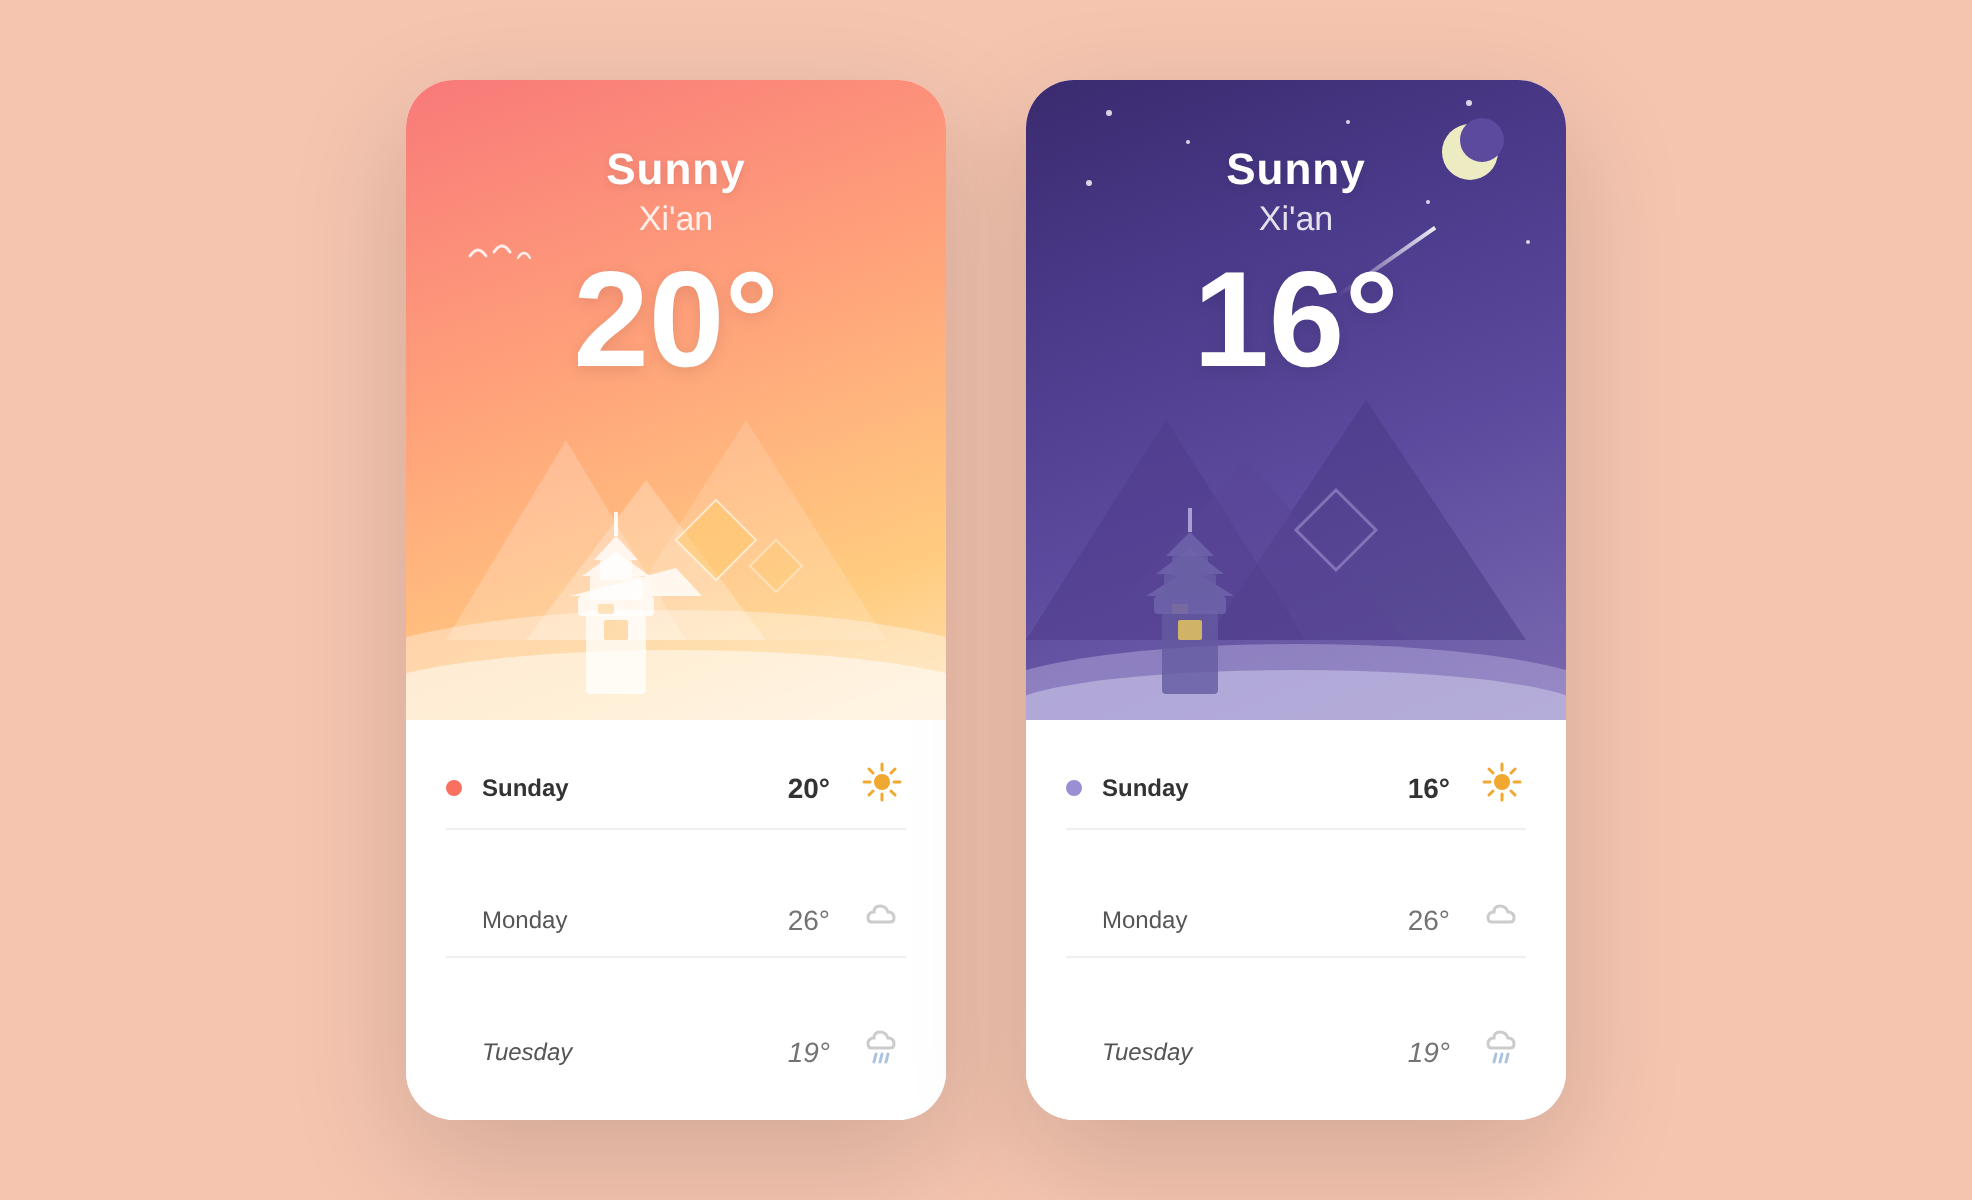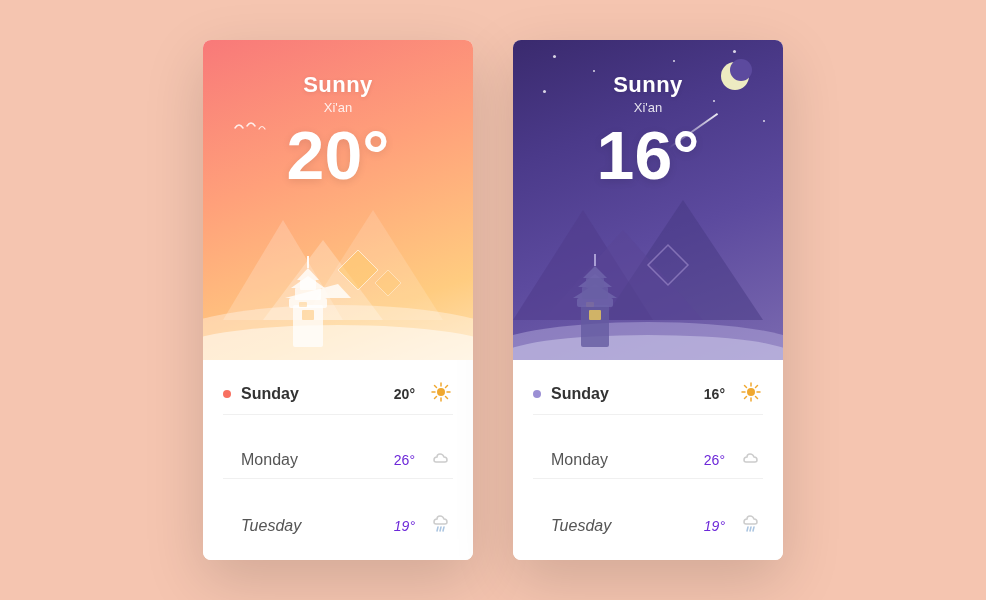--- a/index.html
+++ b/index.html
@@ -11,21 +11,21 @@
       align-items: center;
       justify-content: center;
       gap: 40px;
       font-family: 'Segoe UI', Arial, sans-serif;
       overflow: hidden;
     }
 
     .weather-card {
       width: 270px;
       height: 520px;
-      border-radius: 8px;
+      border-radius: 24px;
       overflow: hidden;
       background: #fff;
       box-shadow: 0 20px 60px rgba(0,0,0,0.15);
       display: flex;
       flex-direction: column;
     }
 
     
     .card-day .card-top {
       height: 320px;
@@ -53,21 +53,21 @@
     .weather-label {
       font-size: 22px;
       font-weight: 600;
       color: #fff;
       letter-spacing: 0.5px;
       text-shadow: 0 1px 4px rgba(0,0,0,0.1);
       z-index: 2;
     }
 
     .city-label {
-      font-size: 13px;
+      font-size: 17px;
       color: rgba(255,255,255,0.85);
       margin-top: 2px;
       z-index: 2;
     }
 
     .temp-label {
       font-size: 68px;
       font-weight: 700;
       color: #fff;
       line-height: 1;
@@ -156,33 +156,33 @@
 
     .day-dot {
       width: 8px;
       height: 8px;
       border-radius: 50%;
       margin-right: 10px;
       flex-shrink: 0;
     }
 
     .forecast-day {
-      font-size: 16px;
+      font-size: 12px;
       color: #555;
       flex: 1;
     }
 
     .forecast-day.active {
       color: #333;
       font-weight: 600;
     }
 
     .forecast-temp {
       font-size: 14px;
-      color: #6d28d9;
+      color: #737373;
       margin-right: 14px;
     }
 
     .forecast-temp.active {
       color: #333;
       font-weight: 600;
     }
 
     .forecast-icon {
       width: 24px;

